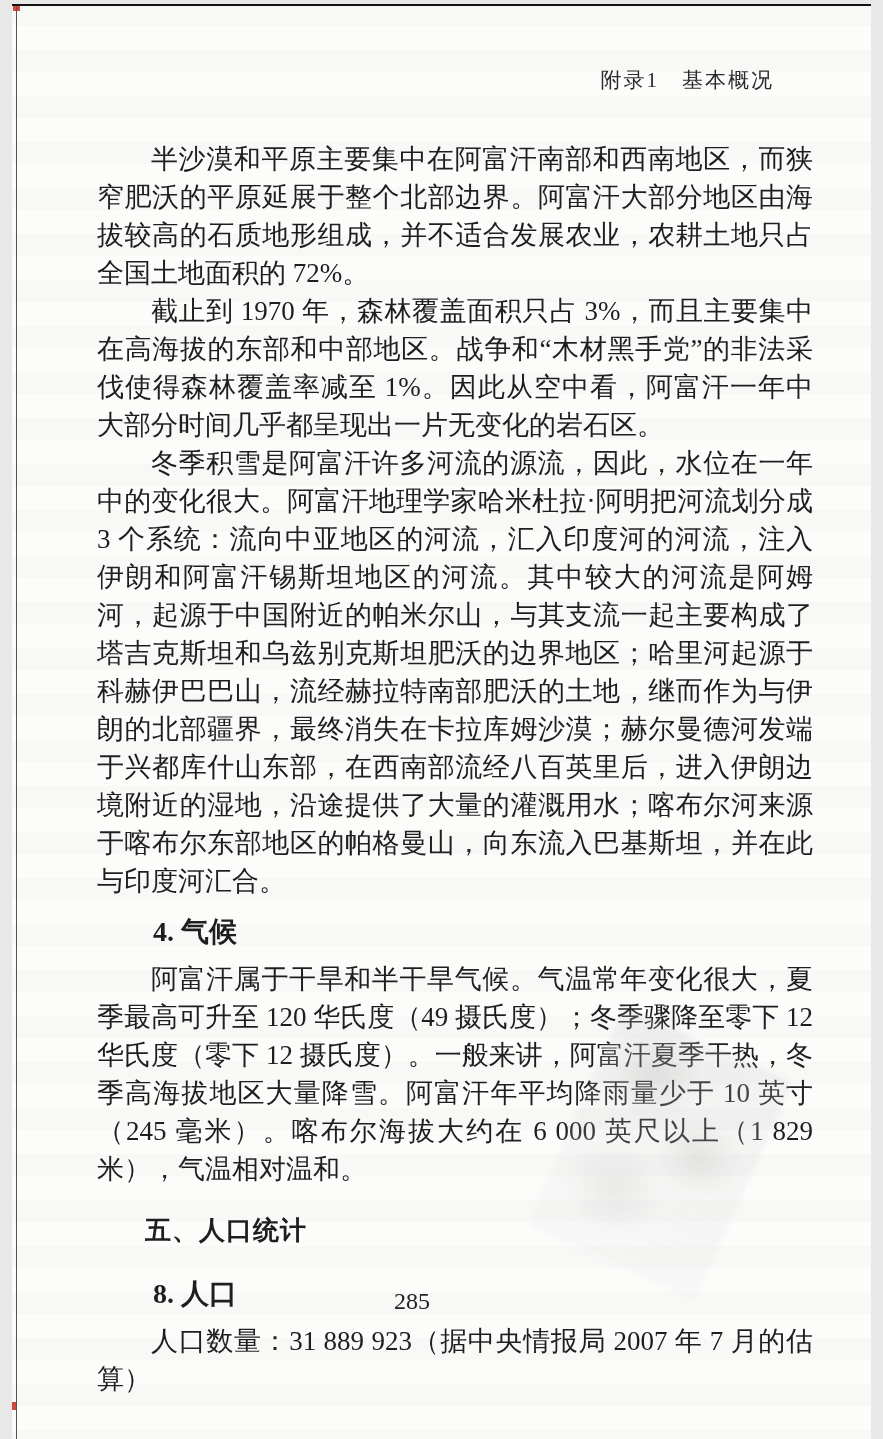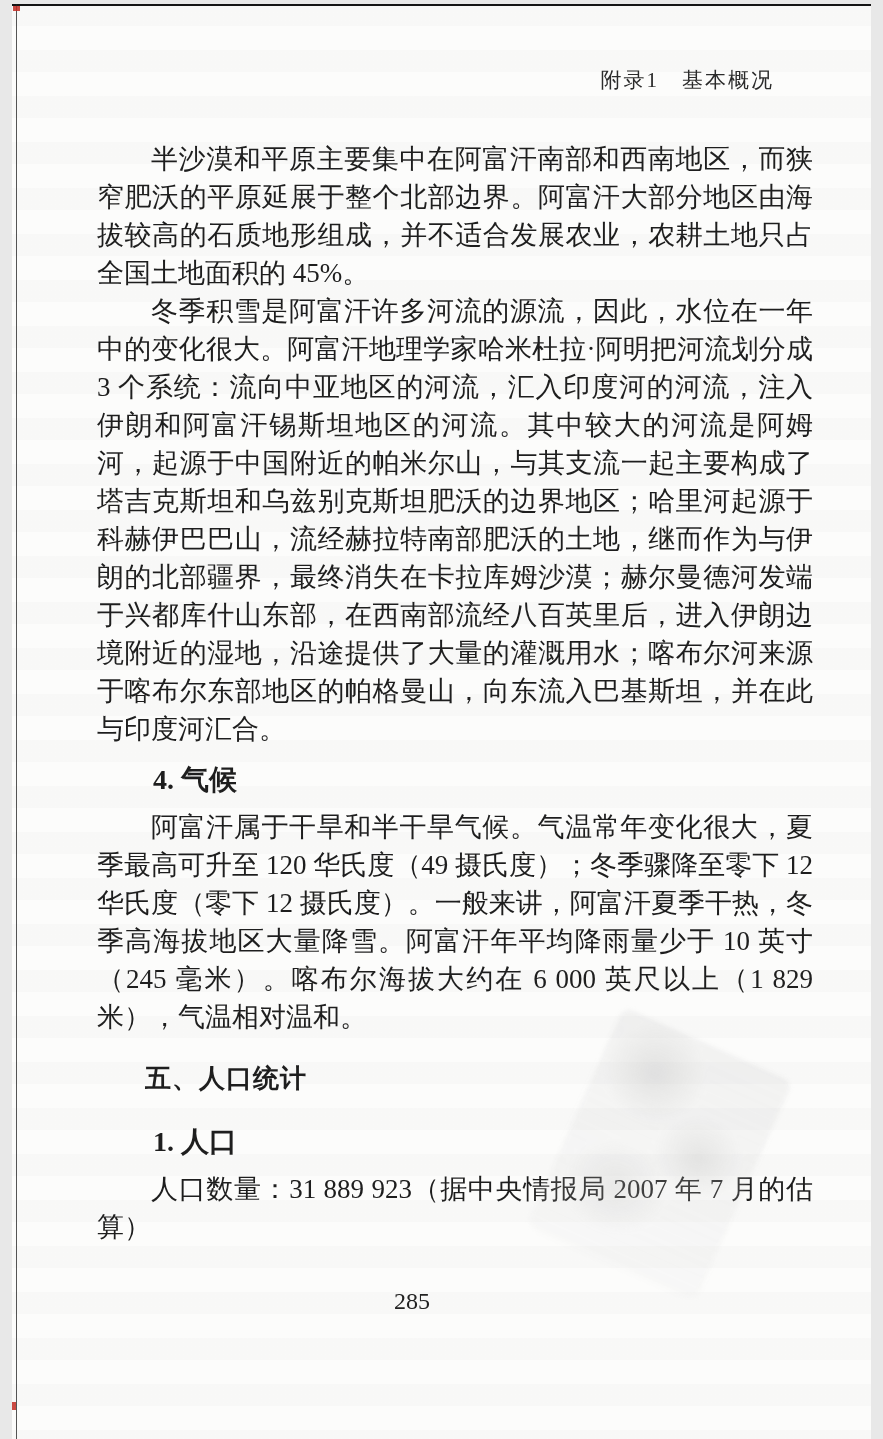--- a/index.html
+++ b/index.html
@@ -124,26 +124,27 @@
 <div class="page">
 
   <div class="edge-top"></div>
   <div class="edge-left"></div>
   <div class="mark-red-top"></div>
   <div class="mark-red-bottom"></div>
 
   <div class="running-header">附录1　基本概况</div>
 
   <div class="text-column">
-    <p class="para">半沙漠和平原主要集中在阿富汗南部和西南地区，而狭窄肥沃的平原延展于整个北部边界。阿富汗大部分地区由海拔较高的石质地形组成，并不适合发展农业，农耕土地只占全国土地面积的 45%。</p>
+    <p class="para">半沙漠和平原主要集中在阿富汗南部和西南地区，而狭窄肥沃的平原延展于整个北部边界。阿富汗大部分地区由海拔较高的石质地形组成，并不适合发展农业，农耕土地只占全国土地面积的 72%。</p>
+    <p class="para">截止到 1970 年，森林覆盖面积只占 3%，而且主要集中在高海拔的东部和中部地区。战争和“木材黑手党”的非法采伐使得森林覆盖率减至 1%。因此从空中看，阿富汗一年中大部分时间几乎都呈现出一片无变化的岩石区。</p>
     <p class="para">冬季积雪是阿富汗许多河流的源流，因此，水位在一年中的变化很大。阿富汗地理学家哈米杜拉·阿明把河流划分成 3 个系统：流向中亚地区的河流，汇入印度河的河流，注入伊朗和阿富汗锡斯坦地区的河流。其中较大的河流是阿姆河，起源于中国附近的帕米尔山，与其支流一起主要构成了塔吉克斯坦和乌兹别克斯坦肥沃的边界地区；哈里河起源于科赫伊巴巴山，流经赫拉特南部肥沃的土地，继而作为与伊朗的北部疆界，最终消失在卡拉库姆沙漠；赫尔曼德河发端于兴都库什山东部，在西南部流经八百英里后，进入伊朗边境附近的湿地，沿途提供了大量的灌溉用水；喀布尔河来源于喀布尔东部地区的帕格曼山，向东流入巴基斯坦，并在此与印度河汇合。</p>
     <h3 class="subheading">4. 气候</h3>
     <p class="para">阿富汗属于干旱和半干旱气候。气温常年变化很大，夏季最高可升至 120 华氏度（49 摄氏度）；冬季骤降至零下 12 华氏度（零下 12 摄氏度）。一般来讲，阿富汗夏季干热，冬季高海拔地区大量降雪。阿富汗年平均降雨量少于 10 英寸（245 毫米）。喀布尔海拔大约在 6 000 英尺以上（1 829 米），气温相对温和。</p>
     <h2 class="section-heading">五、人口统计</h2>
-    <h3 class="subheading after-section">1. 人口</h3>
+    <h3 class="subheading after-section">8. 人口</h3>
     <p class="para last-line">人口数量：31 889 923（据中央情报局 2007 年 7 月的估算）</p>
   </div>
 
   <div class="watermark"></div>
 
   <div class="page-number">285</div>
 
 </div>
 
 </body></html>

